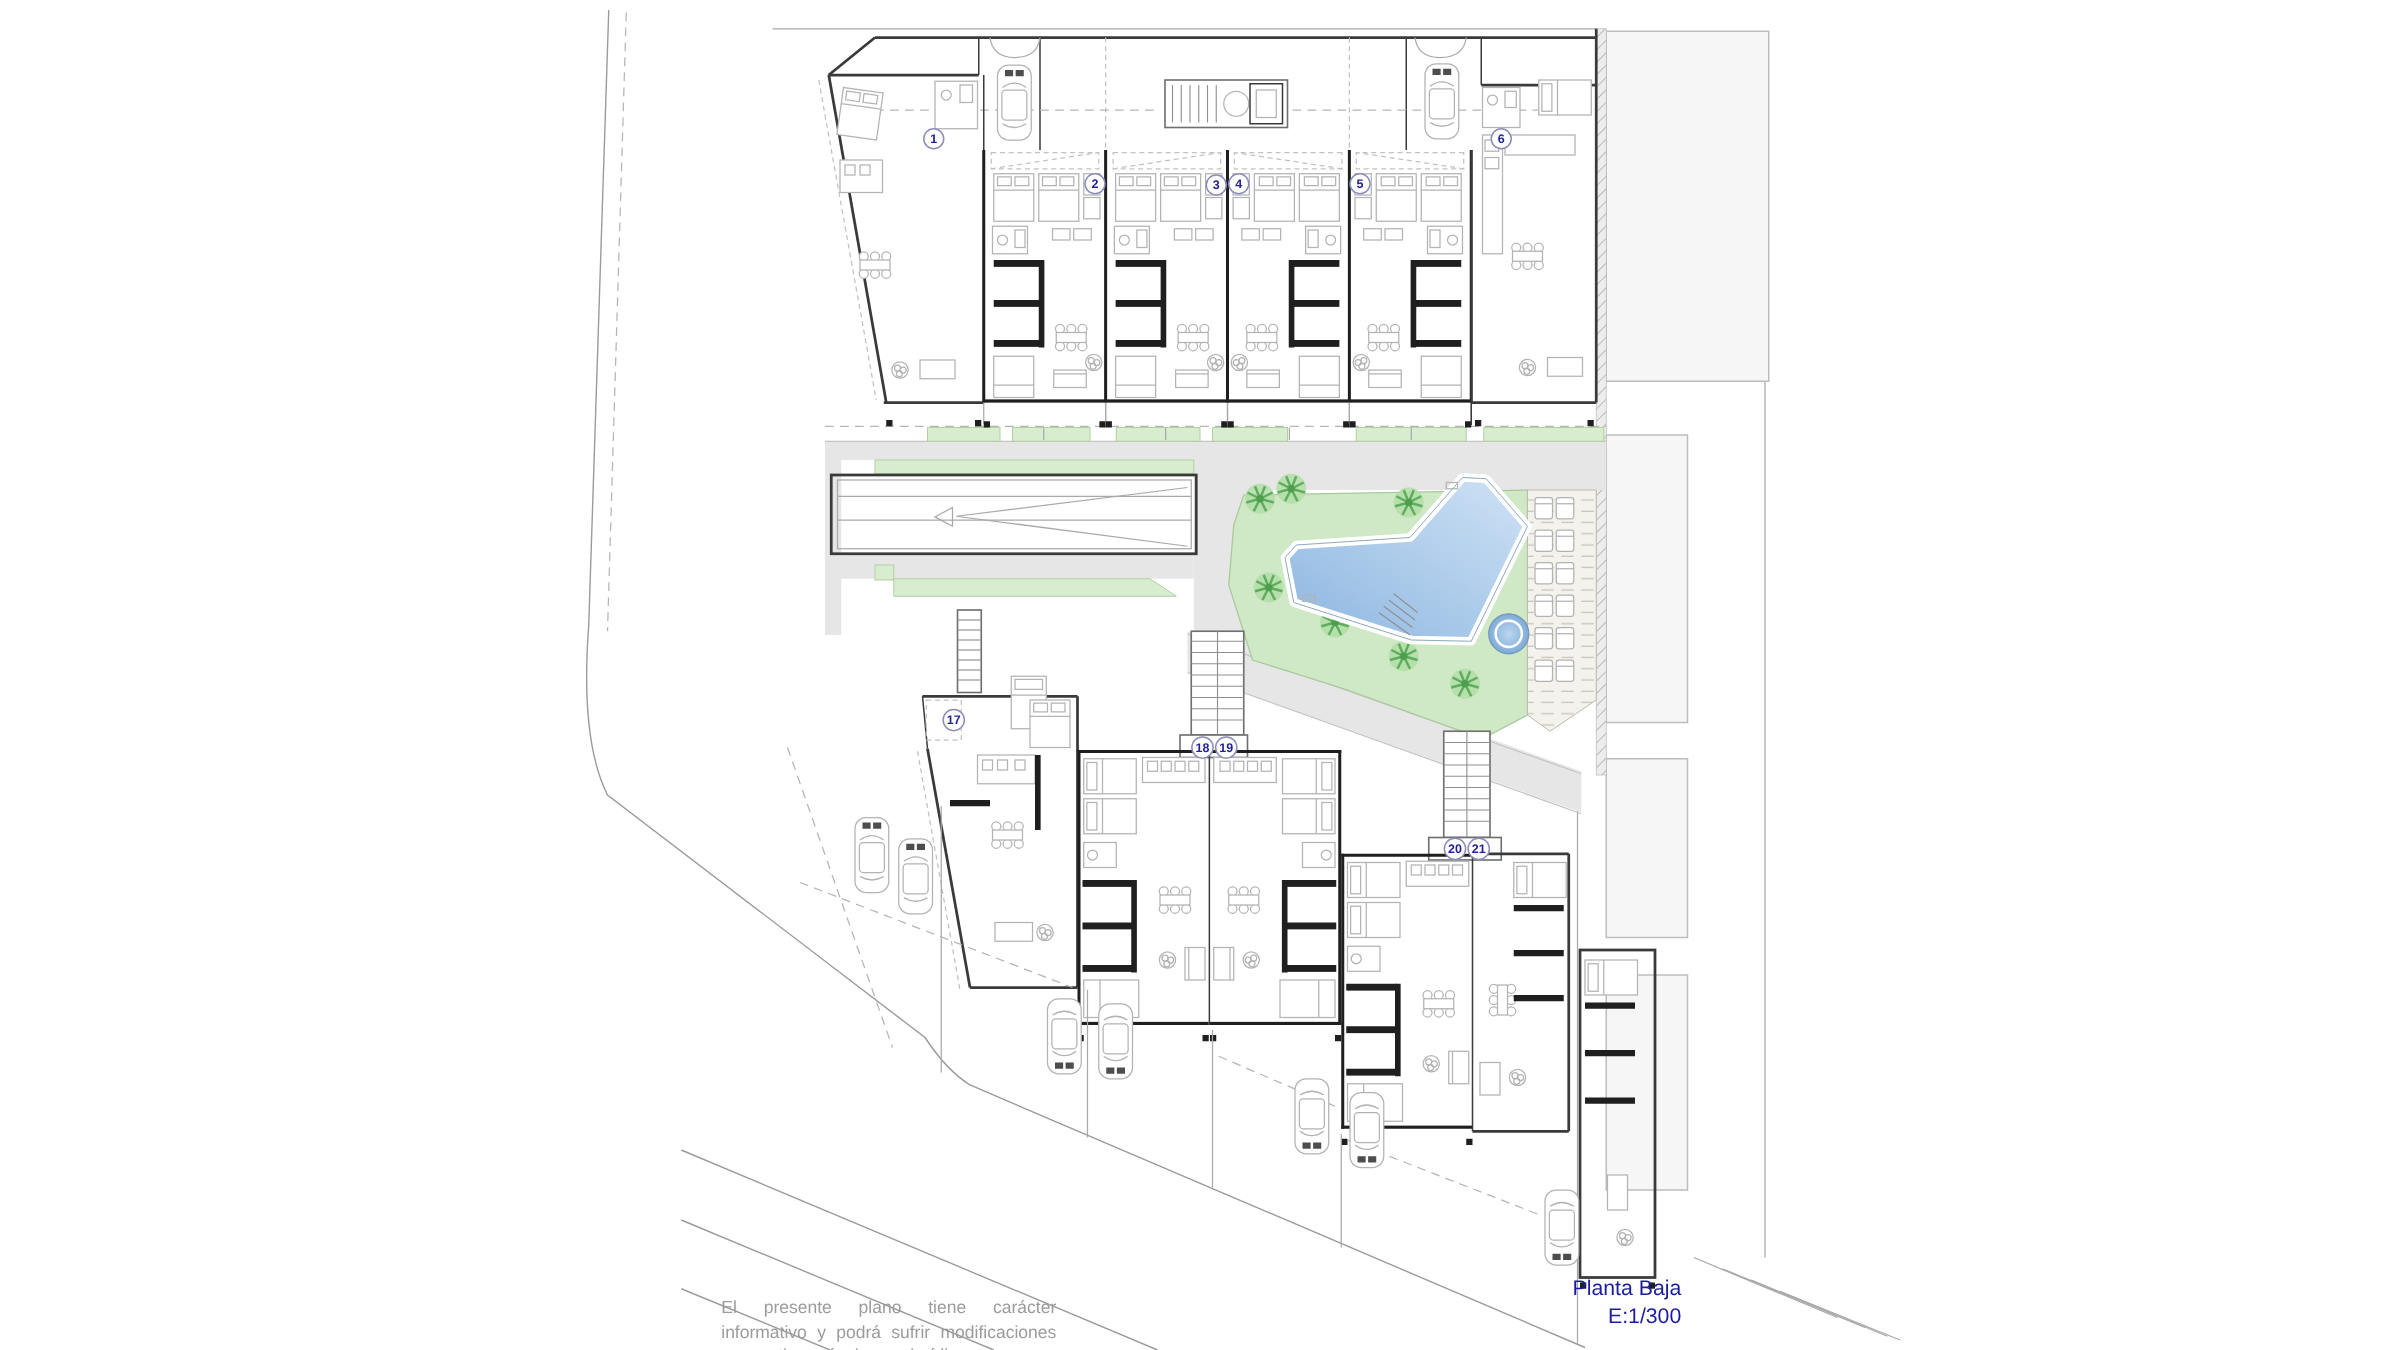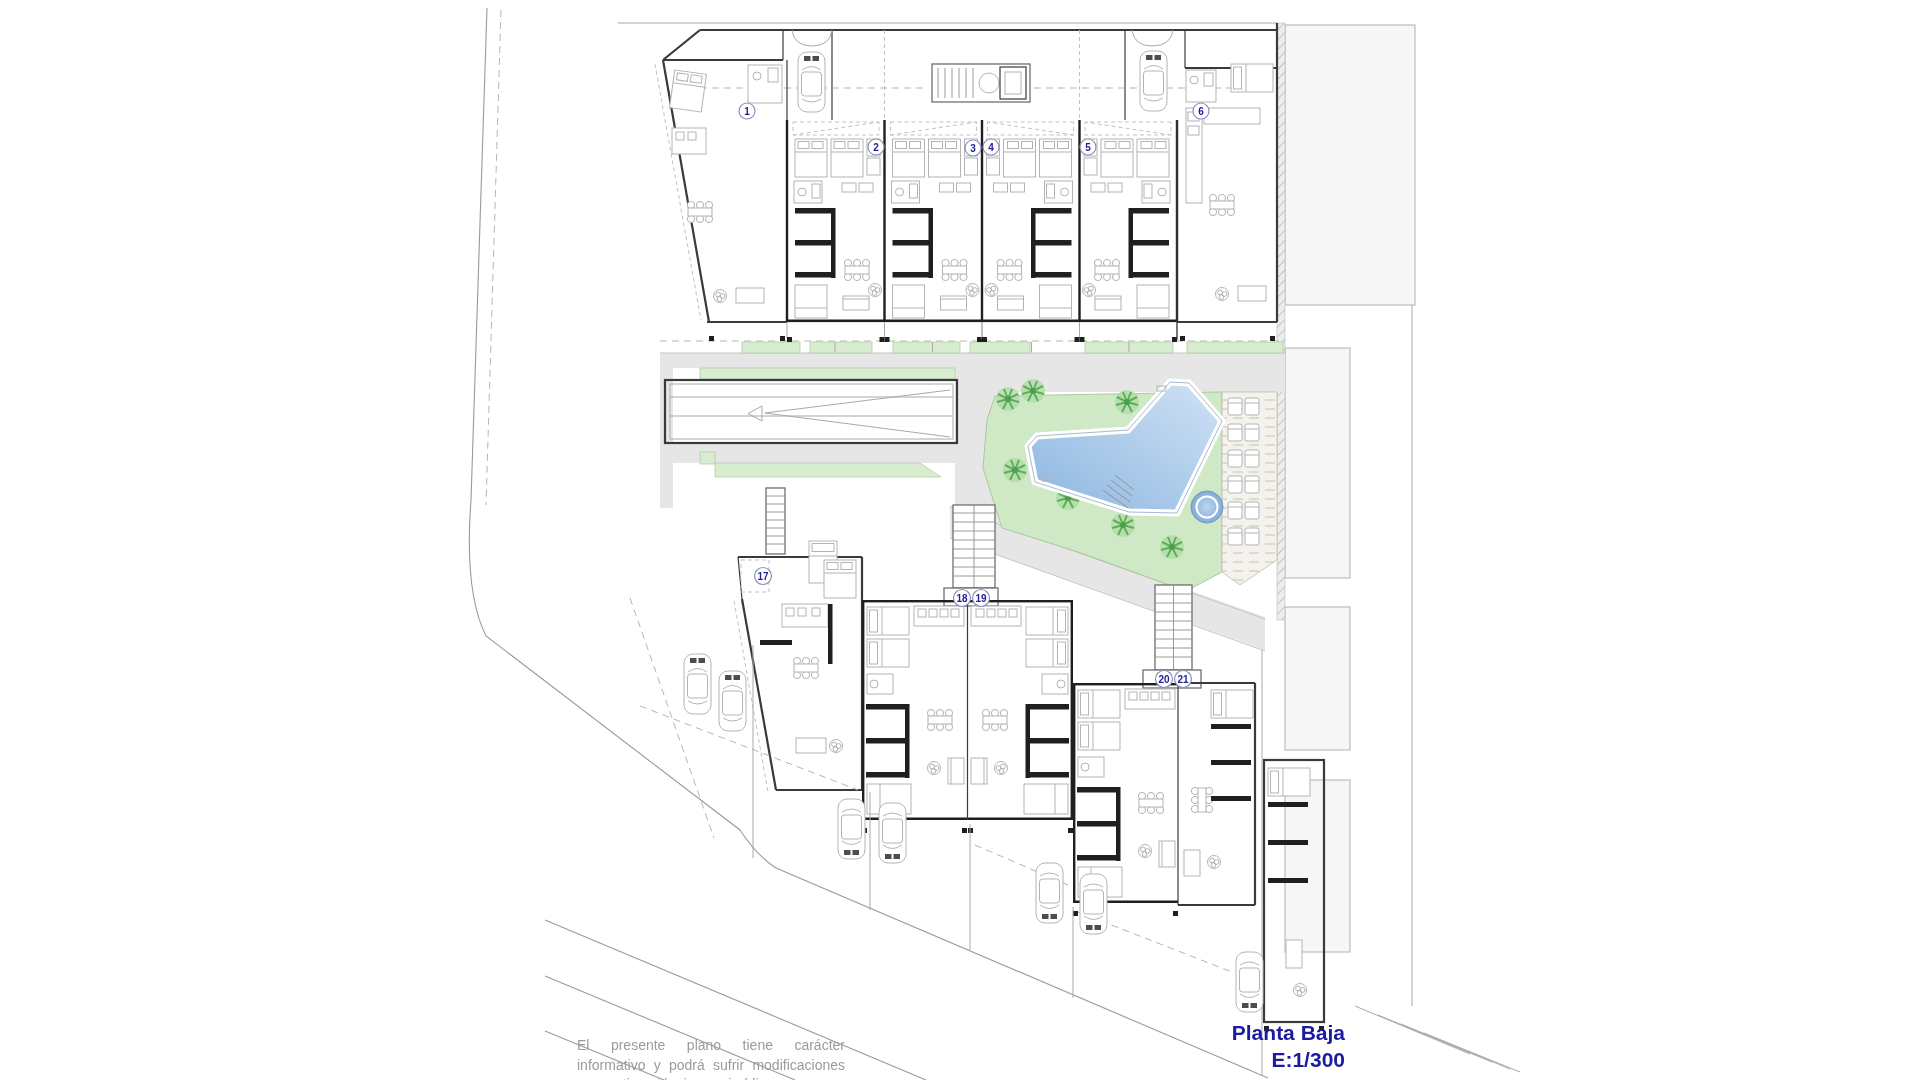--- a/index.html
+++ b/index.html
@@ -22,21 +22,21 @@
   .lawn {fill:#cfe8c5;stroke:#a9c99c;stroke-width:1;}
   .nb   {fill:#f6f6f6;stroke:#bdbdbd;stroke-width:1.2;}      
   .tread{stroke:#8f8f8f;stroke-width:.9;fill:none;}
   .stairbox{fill:#fff;stroke:#6f6f6f;stroke-width:1.3;}
   .badge circle{fill:#fff;stroke:#8d8dbb;stroke-width:1.2;}
   .badge text{fill:#22229a;font:bold 10px "Liberation Sans",sans-serif;text-anchor:middle;}
   
   .disclaimer{position:absolute;left:577px;top:1036px;width:268px;color:#9b9b9b;
               font-size:14px;line-height:1.4;text-align:justify;word-spacing:2px;}
   .plan-title{position:absolute;left:1145px;top:1020px;width:200px;text-align:right;
-              color:#1b1ba0;font-weight:bold;font-size:21px;line-height:1.28;}
+              color:#1b1ba0;font-weight:normal;font-size:17px;line-height:1.28;}
 </style>
 </head>
 <body>
 
 <div class="canvas">
 <svg width="1920" height="1080" viewBox="0 0 1920 1080">
 <defs>
   <linearGradient id="poolg" x1="0" y1="1" x2="1" y2="0">
     <stop offset="0" stop-color="#8cb6e0"></stop>
           <stop offset="1" stop-color="#cfe2f5"></stop>

